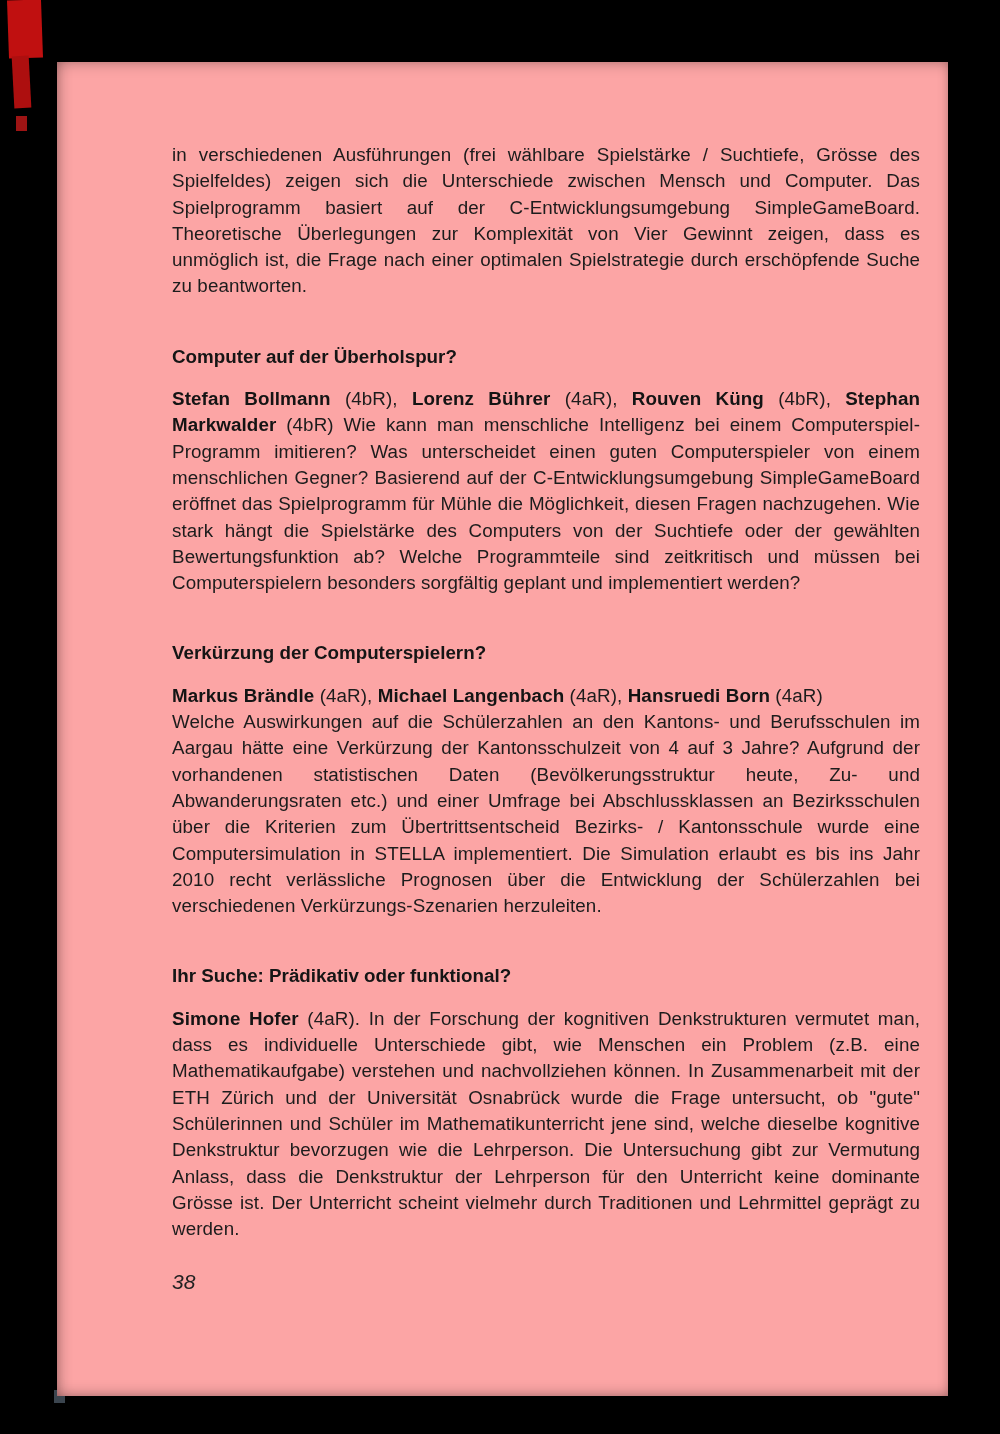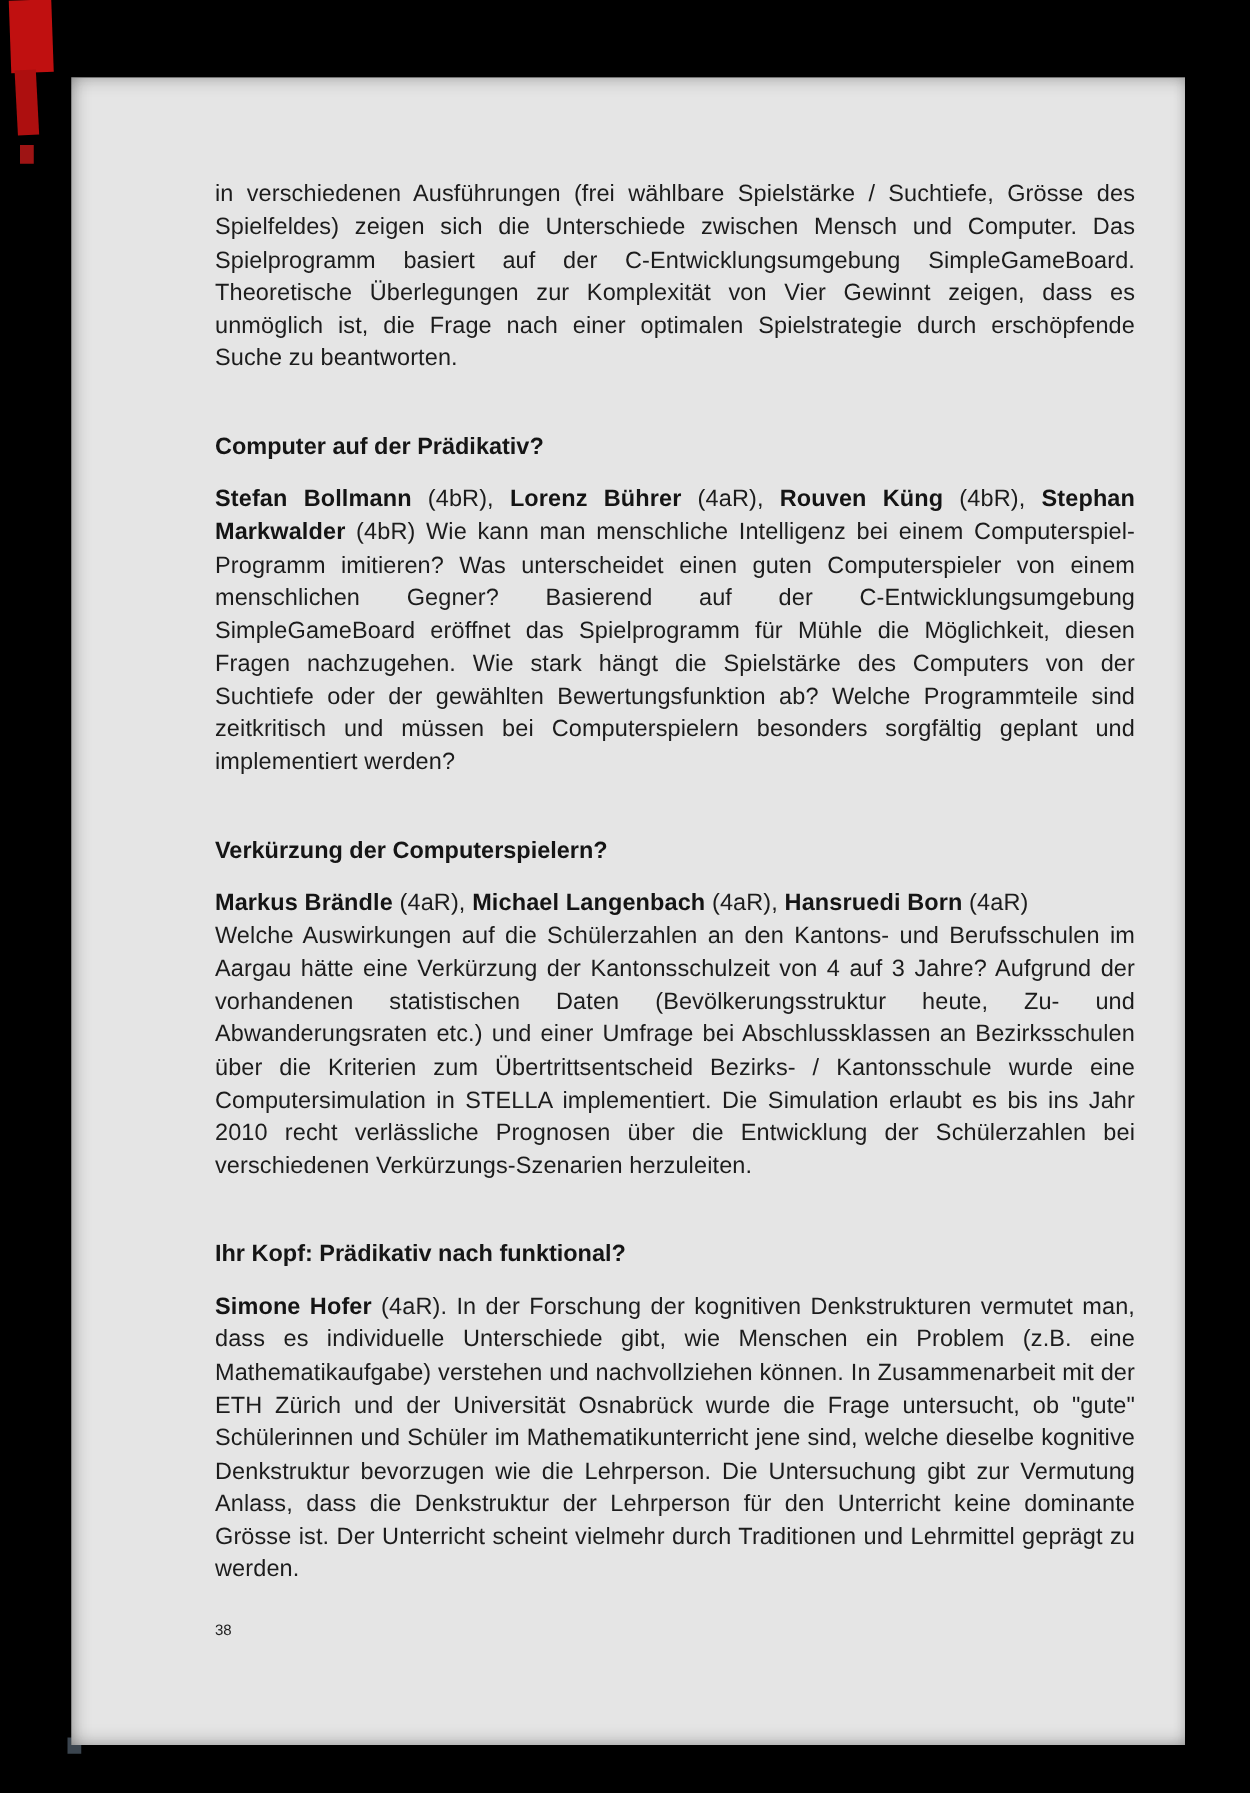--- a/index.html
+++ b/index.html
@@ -19,27 +19,27 @@
     background: #000;
   }
 
   
   .page {
     position: absolute;
     left: 57px;
     top: 62px;
     width: 891px;
     height: 1334px;
-    background: #e5e5e5;
+    background: #fca5a5;
     box-shadow:
       inset 10px 0 14px -8px rgba(0,0,0,0.30),
       inset 0 10px 14px -8px rgba(0,0,0,0.22),
       inset -8px 0 12px -8px rgba(0,0,0,0.18),
       inset 0 -10px 14px -8px rgba(0,0,0,0.25);
-    padding: 80px 40px 0 115px;
+    padding: 80px 28px 0 115px;
   }
 
   
   .artifact { position: absolute; }
   .red-a { left: 8px;  top: 0;     width: 34px; height: 58px; background: #c01010; transform: rotate(-2deg); }
   .red-b { left: 13px; top: 56px;  width: 17px; height: 52px; background: #ad0f0f; transform: rotate(-3deg); }
   .red-c { left: 16px; top: 116px; width: 11px; height: 15px; background: #9e1414; }
   .blue-a { left: 54px; top: 1390px; width: 11px; height: 13px; background: #5a6a7a; opacity: 0.65; }
 
   .body-text {
@@ -58,51 +58,52 @@
     text-align: left;
   }
 
   .section { margin-top: 44px; }
   .section .heading + .body-text { margin-top: 16px; }
 
   .intro { margin-top: 0; }
 
   .pagenum {
     margin-top: 28px;
-    font-size: 12px;
+    font-size: 21px;
     color: #222;
+    font-style: italic;
   }
 
   b { font-weight: bold; color: #141414; }
 </style>
 </head>
 <body>
 
 <div class="scan">
 
   <div class="artifact red-a"></div>
   <div class="artifact red-b"></div>
   <div class="artifact red-c"></div>
   <div class="artifact blue-a"></div>
 
   <div class="page">
 
     <p class="body-text intro">in verschiedenen Ausführungen (frei wählbare Spielstärke / Suchtiefe, Grösse des Spielfeldes) zeigen sich die Unterschiede zwischen Mensch und Computer. Das Spielprogramm basiert auf der C-Entwicklungsumgebung SimpleGameBoard. Theoretische Überlegungen zur Komplexität von Vier Gewinnt zeigen, dass es unmöglich ist, die Frage nach einer optimalen Spielstrategie durch erschöpfende Suche zu beantworten.</p>
 
     <section class="section">
-      <h2 class="heading">Computer auf der Prädikativ?</h2>
+      <h2 class="heading">Computer auf der Überholspur?</h2>
       <p class="body-text"><b>Stefan Bollmann</b> (4bR), <b>Lorenz Bührer</b> (4aR), <b>Rouven Küng</b> (4bR), <b>Stephan Markwalder</b> (4bR) Wie kann man menschliche Intelligenz bei einem Computerspiel-Programm imitieren? Was unterscheidet einen guten Computerspieler von einem menschlichen Gegner? Basierend auf der C-Entwicklungsumgebung SimpleGameBoard eröffnet das Spielprogramm für Mühle die Möglichkeit, diesen Fragen nachzugehen. Wie stark hängt die Spielstärke des Computers von der Suchtiefe oder der gewählten Bewertungsfunktion ab? Welche Programmteile sind zeitkritisch und müssen bei Computerspielern besonders sorgfältig geplant und implementiert werden?</p>
     </section>
 
     <section class="section">
       <h2 class="heading">Verkürzung der Computerspielern?</h2>
       <p class="body-text"><b>Markus Brändle</b> (4aR), <b>Michael Langenbach</b> (4aR), <b>Hansruedi Born</b> (4aR)<br>Welche Auswirkungen auf die Schülerzahlen an den Kantons- und Berufsschulen im Aargau hätte eine Verkürzung der Kantonsschulzeit von 4 auf 3 Jahre? Aufgrund der vorhandenen statistischen Daten (Bevölkerungsstruktur heute, Zu- und Abwanderungsraten etc.) und einer Umfrage bei Abschlussklassen an Bezirksschulen über die Kriterien zum Übertrittsentscheid Bezirks- / Kantonsschule wurde eine Computersimulation in STELLA implementiert. Die Simulation erlaubt es bis ins Jahr 2010 recht verlässliche Prognosen über die Entwicklung der Schülerzahlen bei verschiedenen Verkürzungs-Szenarien herzuleiten.</p>
     </section>
 
     <section class="section">
-      <h2 class="heading">Ihr Kopf: Prädikativ nach funktional?</h2>
+      <h2 class="heading">Ihr Suche: Prädikativ oder funktional?</h2>
       <p class="body-text"><b>Simone Hofer</b> (4aR). In der Forschung der kognitiven Denkstrukturen vermutet man, dass es individuelle Unterschiede gibt, wie Menschen ein Problem (z.B. eine Mathematikaufgabe) verstehen und nachvollziehen können. In Zusammenarbeit mit der ETH Zürich und der Universität Osnabrück wurde die Frage untersucht, ob "gute" Schülerinnen und Schüler im Mathematikunterricht jene sind, welche dieselbe kognitive Denkstruktur bevorzugen wie die Lehrperson. Die Untersuchung gibt zur Vermutung Anlass, dass die Denkstruktur der Lehrperson für den Unterricht keine dominante Grösse ist. Der Unterricht scheint vielmehr durch Traditionen und Lehrmittel geprägt zu werden.</p>
     </section>
 
     <div class="pagenum">38</div>
 
   </div>
 </div>
 
 </body></html>

